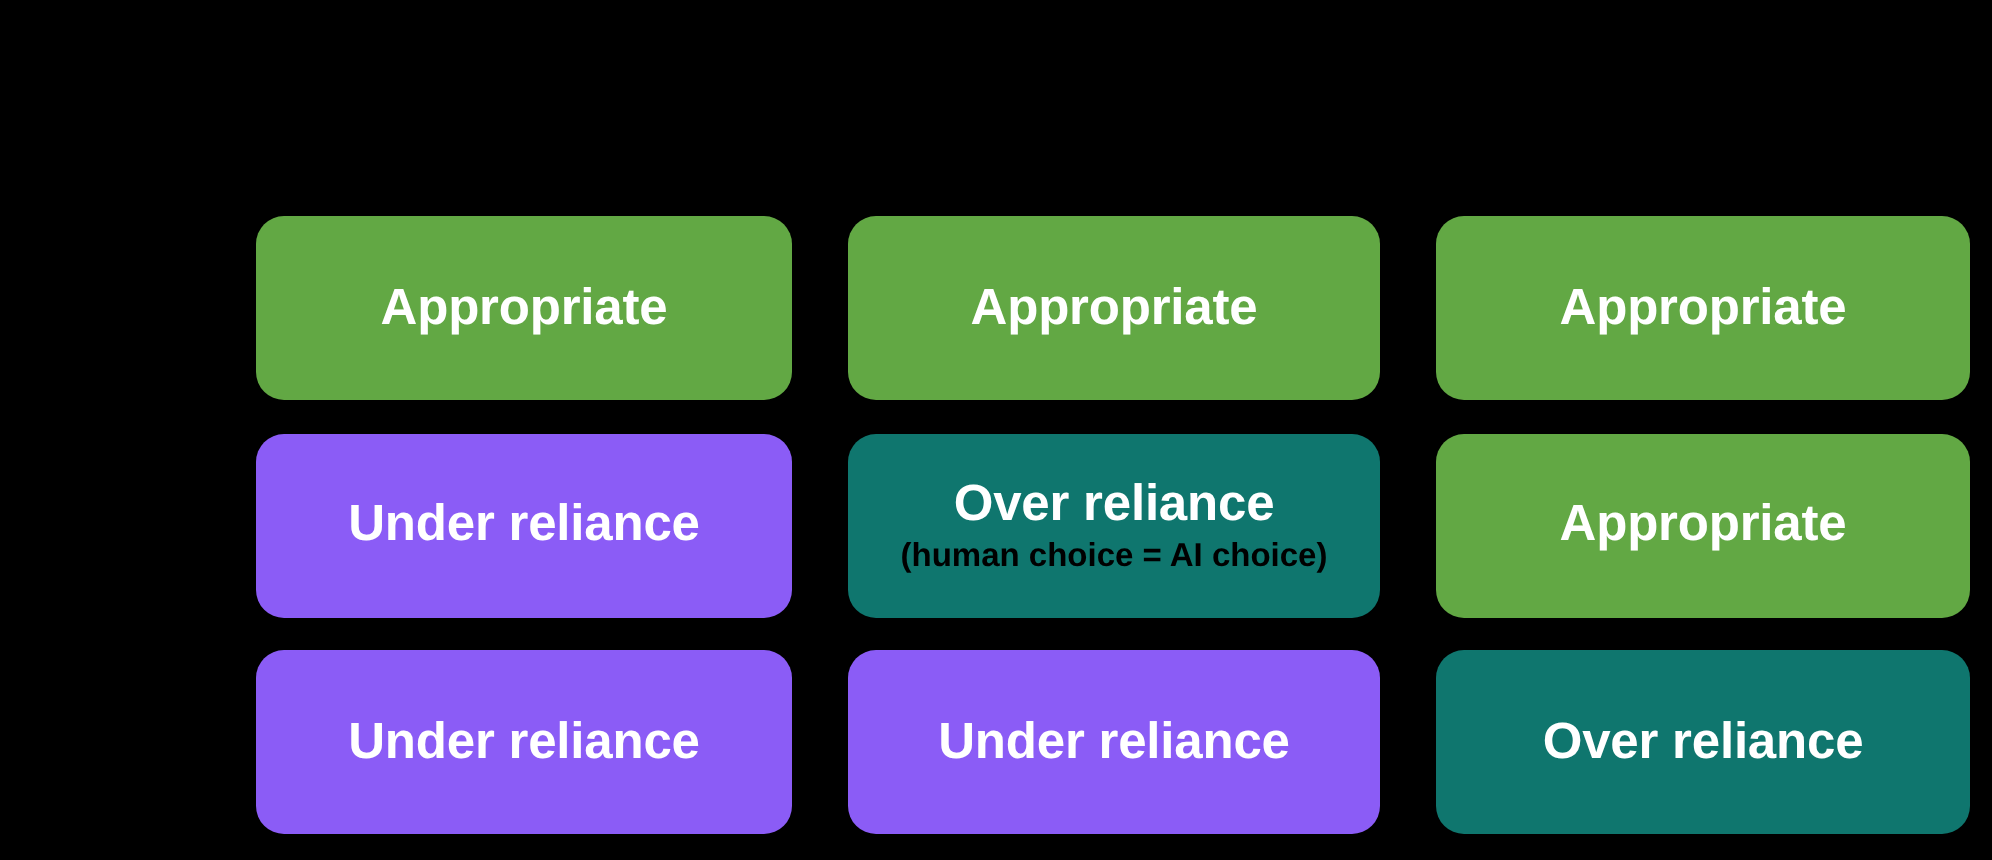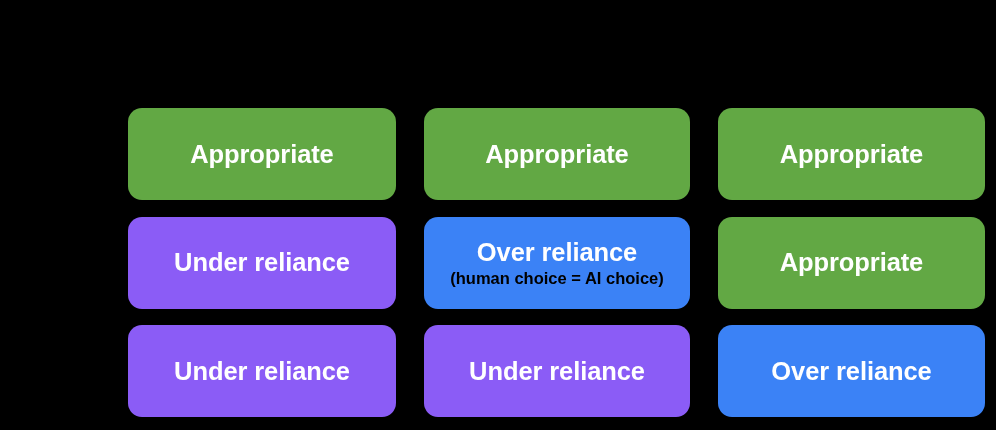--- a/index.html
+++ b/index.html
@@ -36,21 +36,21 @@
     display: flex;
     flex-direction: column;
     align-items: center;
     justify-content: center;
     box-sizing: border-box;
     padding: 4px 10px;
     overflow: hidden;
   }
   .cell.green      { background: #62a844; }
   .cell.orange     { background: #8b5cf6; }
-  .cell.salmon     { background: #3b82f6; }
+  .cell.salmon     { background: #0f766e; }
 
   .cell-label {
     color: #ffffff;
     font-size: 25.5px;
     font-weight: bold;
     line-height: 1.12;
     text-align: center;
     letter-spacing: -0.1px;
     white-space: nowrap;
   }

